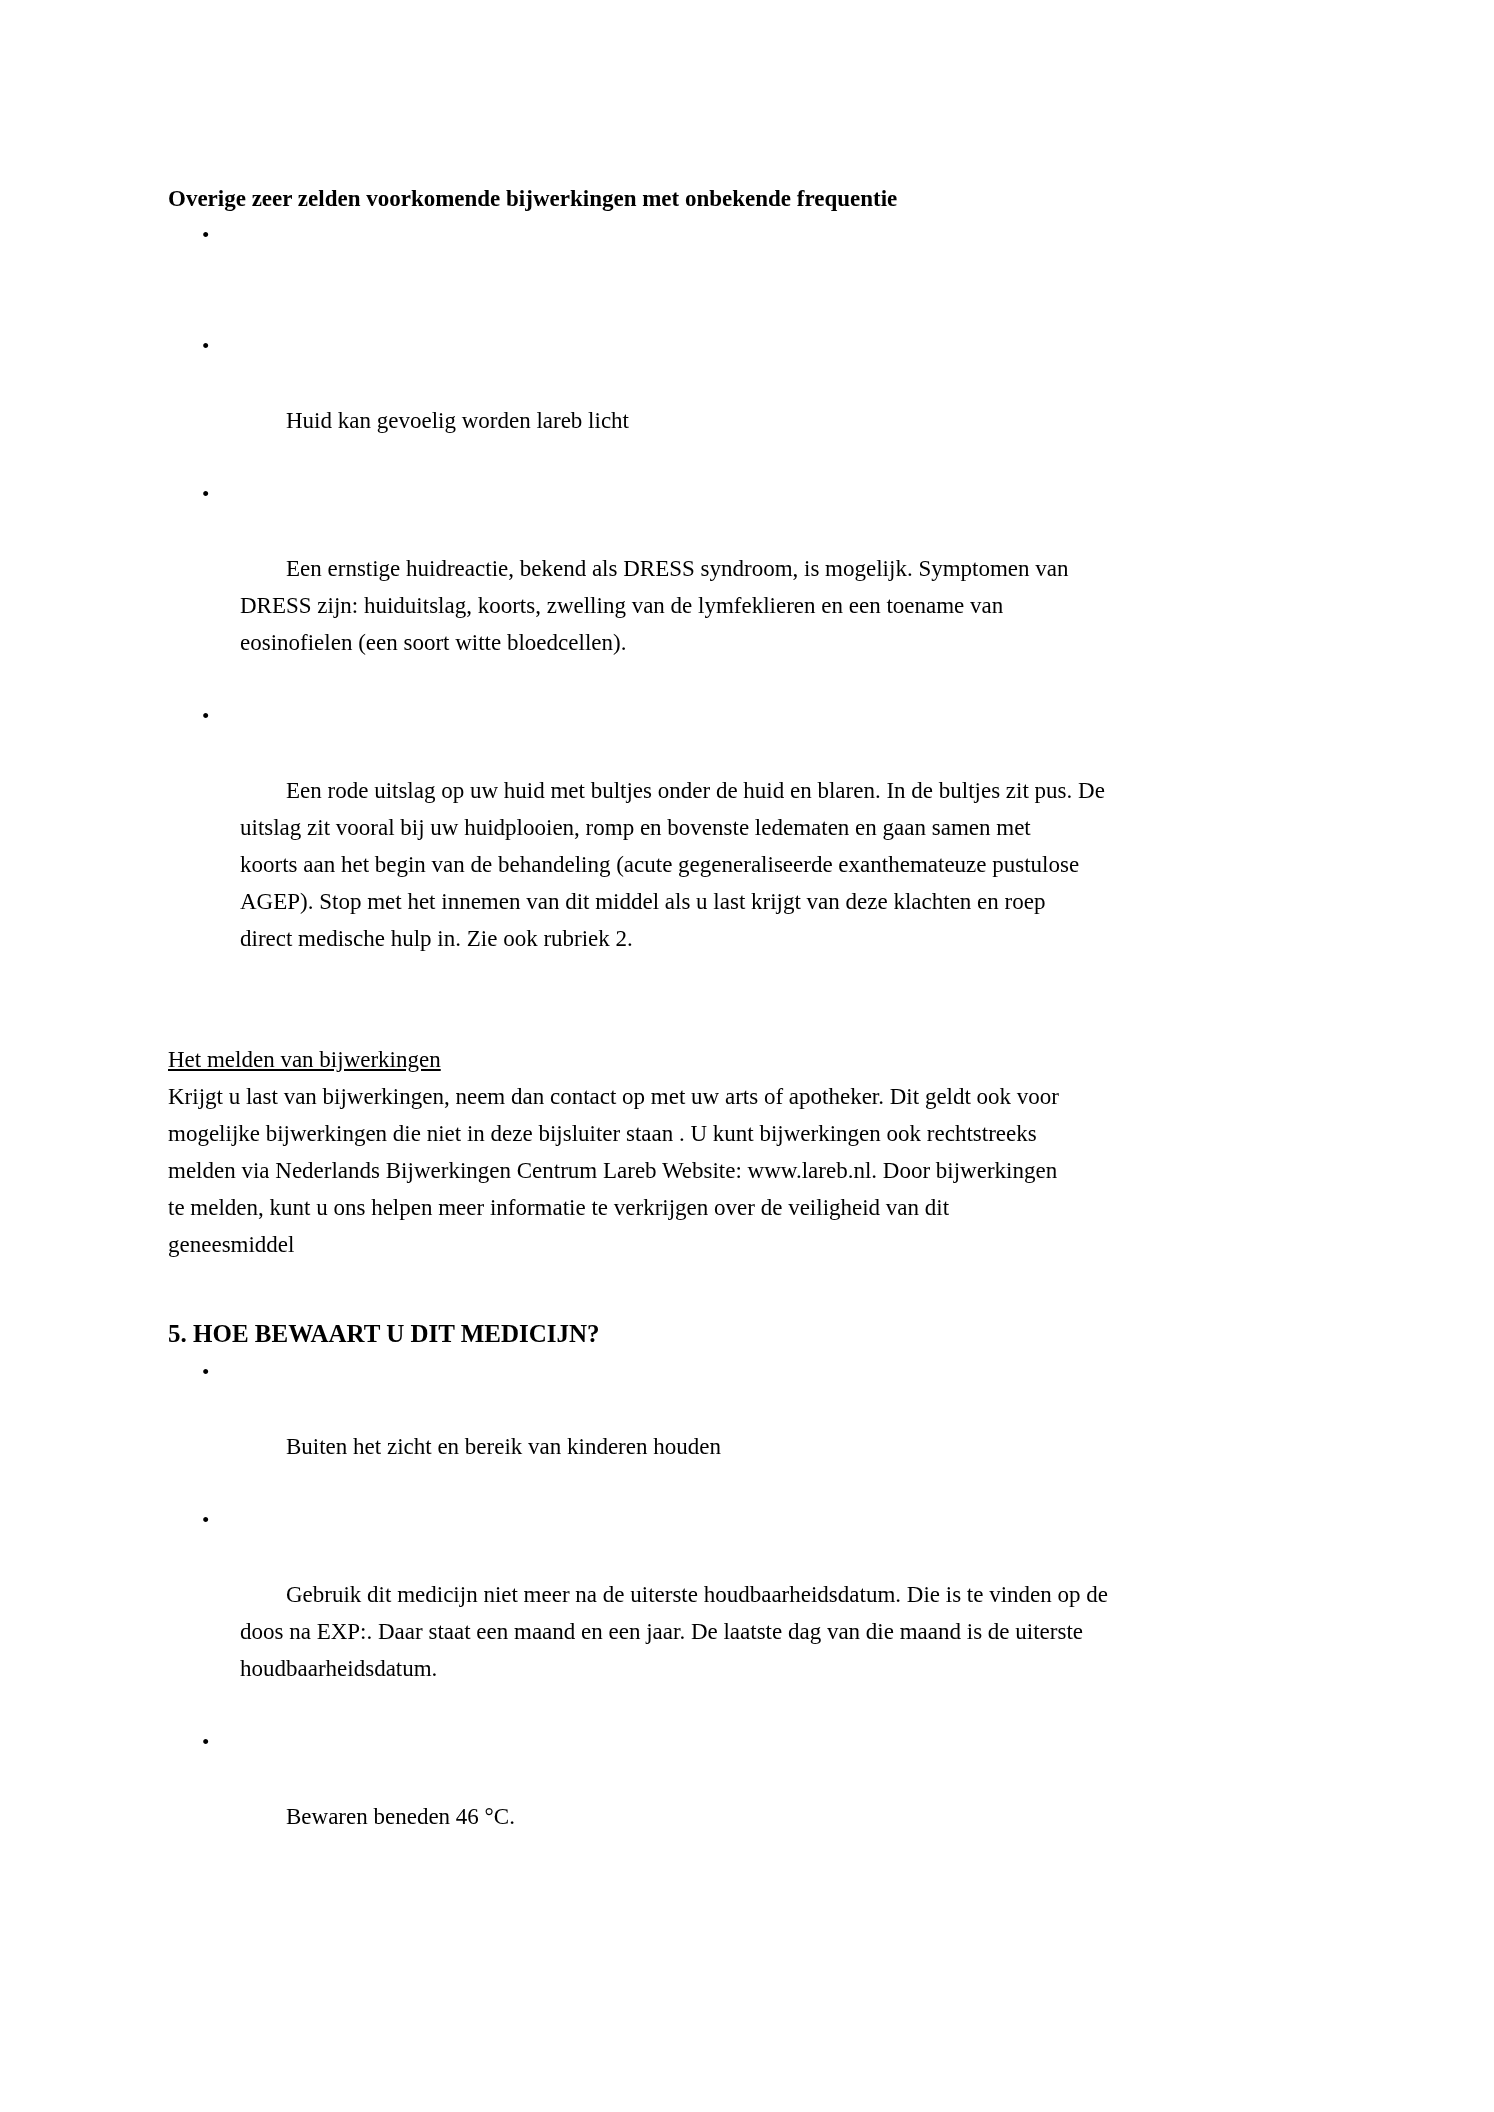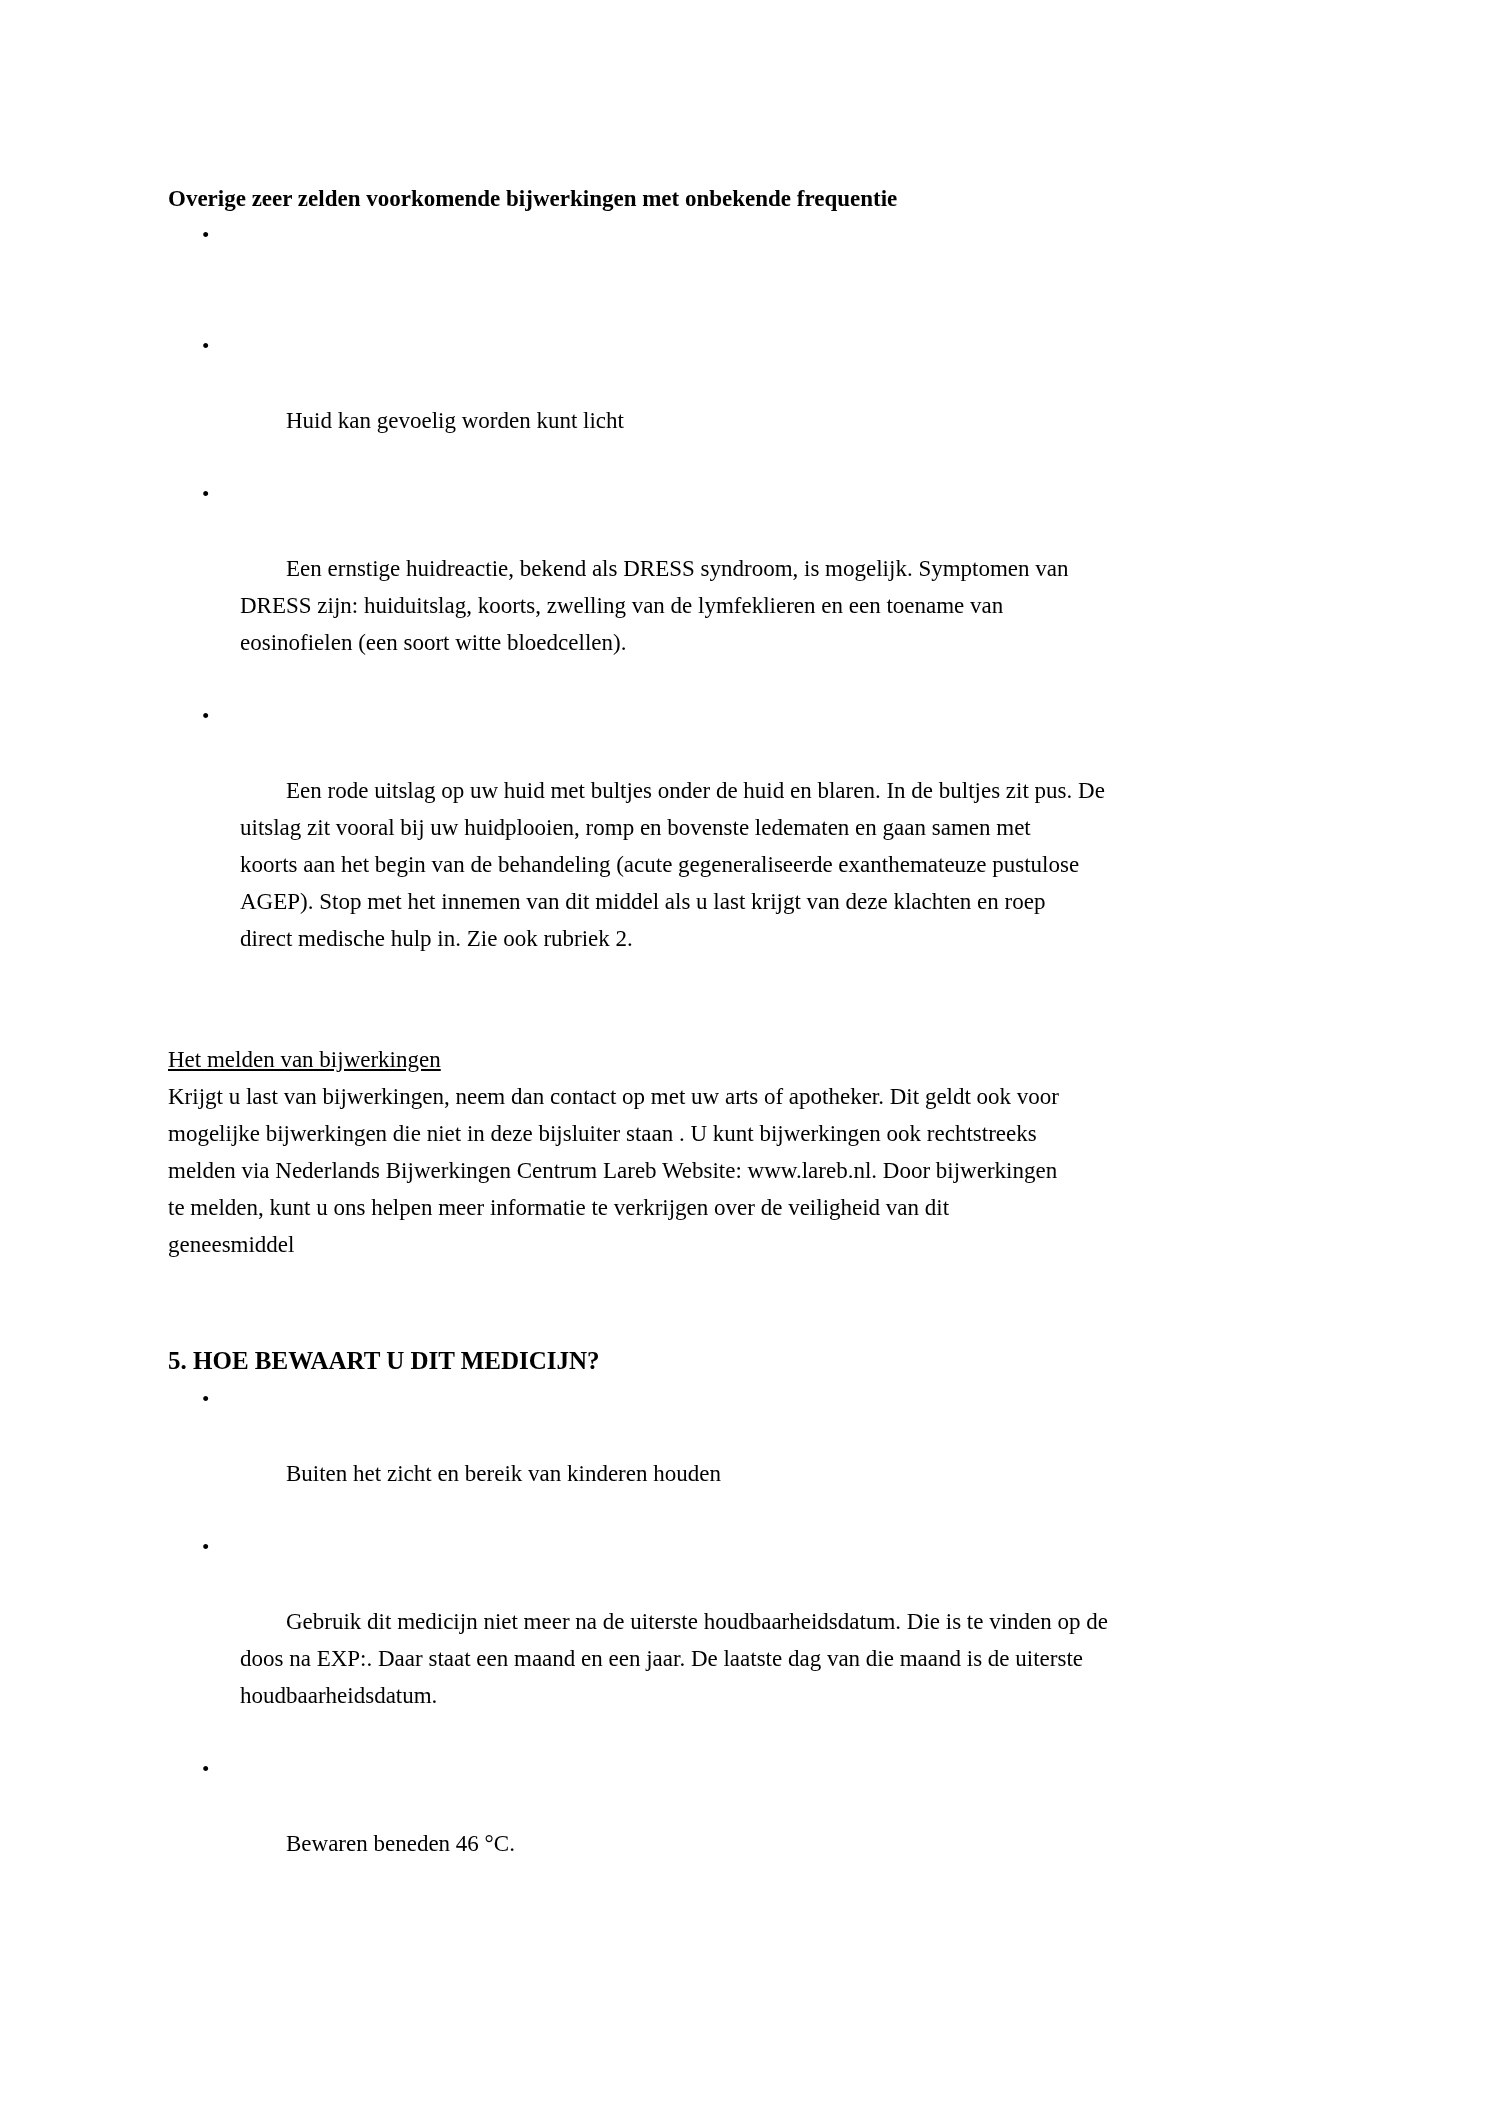--- a/index.html
+++ b/index.html
@@ -29,37 +29,37 @@
     padding-left: 72px;
     white-space: pre-wrap;
   }
   ul.bullets .marker {
     position: absolute;
     left: 34px;
     top: 0;
     font-size: 21px;
   }
   .reporting   { margin-top: 47px; }
-  .storage     { margin-top: 78px; }
+  .storage     { margin-top: 51px; }
   .storage .disposal { margin-top: 45px; }
 </style>
 </head>
 <body>
 
 <div class="page">
 
   <section>
     <p class="h-sub">Overige zeer zelden voorkomende bijwerkingen met onbekende frequentie</p>
     <ul class="bullets">
       <li>
         <span class="marker">•</span>
       </li>
       <li>
         <span class="marker">•</span>
-        <span class="bullet-text">Huid kan gevoelig worden kunt licht</span>
+        <span class="bullet-text">Huid kan gevoelig worden lareb licht</span>
       </li>
       <li>
         <span class="marker">•</span>
         <span class="bullet-text">Een ernstige huidreactie, bekend als DRESS syndroom, is mogelijk. Symptomen van
 DRESS zijn: huiduitslag, koorts, zwelling van de lymfeklieren en een toename van
 eosinofielen (een soort witte bloedcellen).</span>
       </li>
       <li>
         <span class="marker">•</span>
         <span class="bullet-text">Een rode uitslag op uw huid met bultjes onder de huid en blaren. In de bultjes zit pus. De

